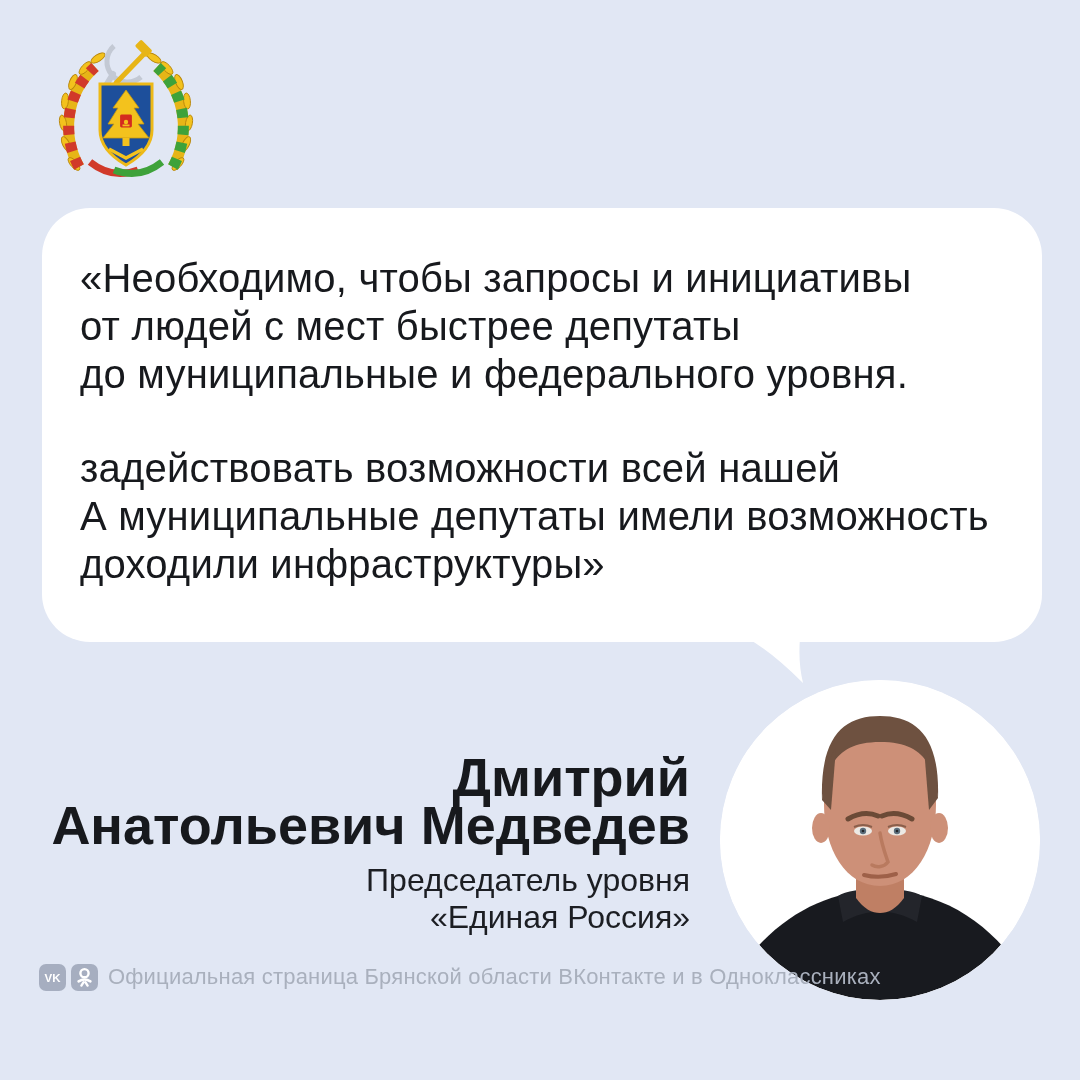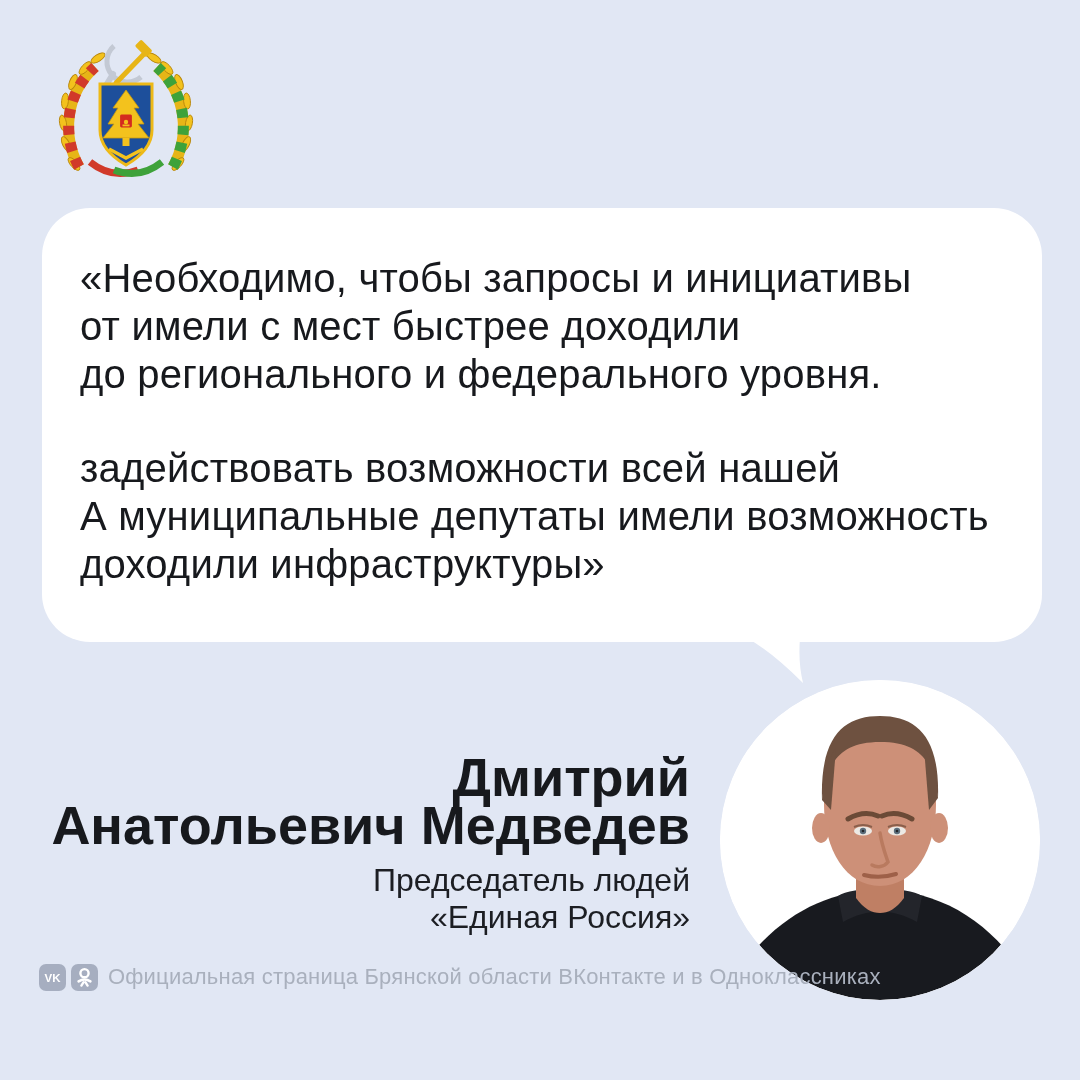--- a/index.html
+++ b/index.html
@@ -108,37 +108,37 @@
   </svg>
 
   <div class="bubble"></div>
   <svg class="tail" viewBox="0 0 80 50" aria-hidden="true">
     <path d="M9 0 H62 Q60 24 65 45 Q34 14 9 0 Z" fill="#ffffff"></path>
   </svg>
 
   <div class="quote">
     <div class="p1">
       <div class="line">«Необходимо, чтобы запросы и инициативы</div>
-      <div class="line">от имели с мест быстрее доходили</div>
-      <div class="line">до регионального и федерального уровня.</div>
+      <div class="line">от людей с мест быстрее депутаты</div>
+      <div class="line">до муниципальные и федерального уровня.</div>
     </div>
     <div class="p2">
       <div class="line">задействовать возможности всей нашей</div>
       <div class="line">А муниципальные депутаты имели возможность</div>
       <div class="line">доходили инфраструктуры»</div>
     </div>
   </div>
 
   <div class="author">
     <div class="name">
       <div class="line">Дмитрий</div>
       <div class="line">Анатольевич Медведев</div>
     </div>
     <div class="role">
-      <div class="line">Председатель людей</div>
+      <div class="line">Председатель уровня</div>
       <div class="line">«Единая Россия»</div>
     </div>
   </div>
 
   <div class="photo">
     <svg width="320" height="320" viewBox="0 0 320 320" aria-hidden="true">
       <defs>
           <clipPath id="pc">
             <circle cx="160" cy="160" r="160"></circle>
           </clipPath>

